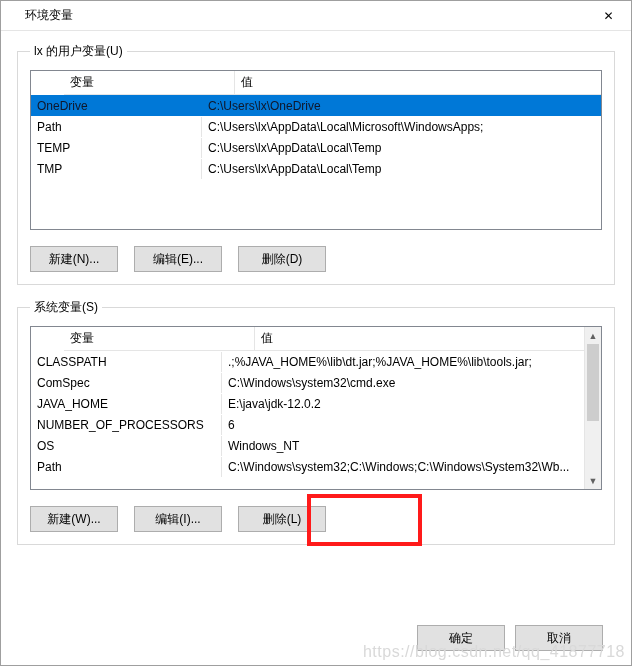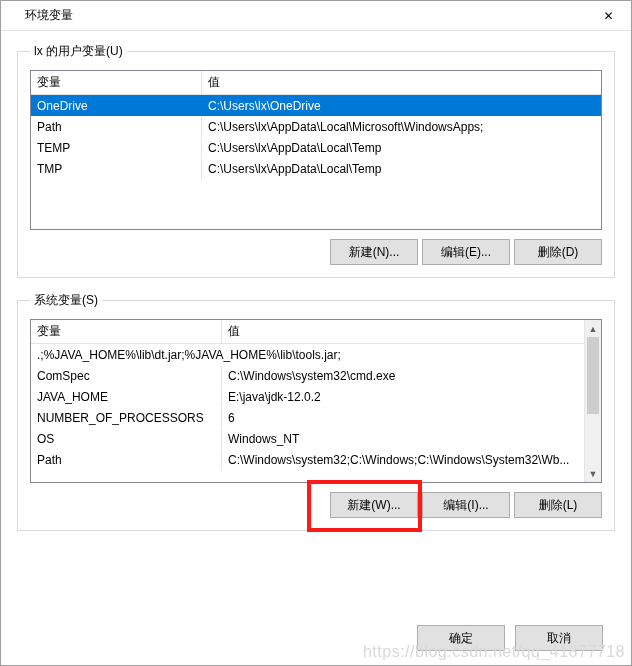--- a/index.html
+++ b/index.html
@@ -31,33 +31,34 @@
   fieldset.group legend { padding: 0 4px; color: #000; }
   .table-wrap {
     border: 1px solid #828790;
     background: #fff;
     position: relative;
   }
   .table-head {
     display: flex; height: 24px; align-items: center;
     background: #ffffff;
     border-bottom: 1px solid #e5e5e5;
+    margin-left: 33px;
   }
   .th, .td { padding: 3px 6px; overflow: hidden; text-overflow: ellipsis; white-space: nowrap; }
   .th { color: #000; }
   .th + .th, .td + .td { border-left: 1px solid #e5e5e5; }
   .row { display: flex; height: 21px; align-items: center; }
-  .row.selected { background: #0078d7; color: #ffffff; }
+  .row.selected { background: #0078d7; color: #0f172a; }
   .row.selected .td + .td { border-left-color: transparent; }
   .col-name { width: 170px; flex: 0 0 170px; }
   .col-value { flex: 1; }
   .sys .col-name { width: 190px; flex: 0 0 190px; }
   .btn-row {
-    display: flex; justify-content: flex-end; gap: 4px;
-    margin-top: 9px;
+    display: flex; gap: 16px;
+    margin-top: 16px;
   }
   button.win {
     min-width: 88px; height: 26px;
     background: #e1e1e1; border: 1px solid #adadad;
     padding: 0 14px; color: #000;
   }
   .highlight-box {
     position: absolute; border: 4px solid #ff1a1a;
     pointer-events: none;
   }
@@ -134,20 +135,21 @@
     <fieldset class="group" style="position:relative;">
       <legend>系统变量(S)</legend>
 
       <div class="table-wrap sys sys-wrap">
         <div class="table-head">
           <div class="th col-name">变量</div>
           <div class="th col-value">值</div>
         </div>
         <div class="rows" id="sys-rows">
             <div class="row">
+              <div class="td col-name">CLASSPATH</div>
               <div class="td col-value">.;%JAVA_HOME%\lib\dt.jar;%JAVA_HOME%\lib\tools.jar;</div>
             </div>
             <div class="row">
               <div class="td col-name">ComSpec</div>
               <div class="td col-value">C:\Windows\system32\cmd.exe</div>
             </div>
             <div class="row">
               <div class="td col-name">JAVA_HOME</div>
               <div class="td col-value">E:\java\jdk-12.0.2</div>
             </div>

